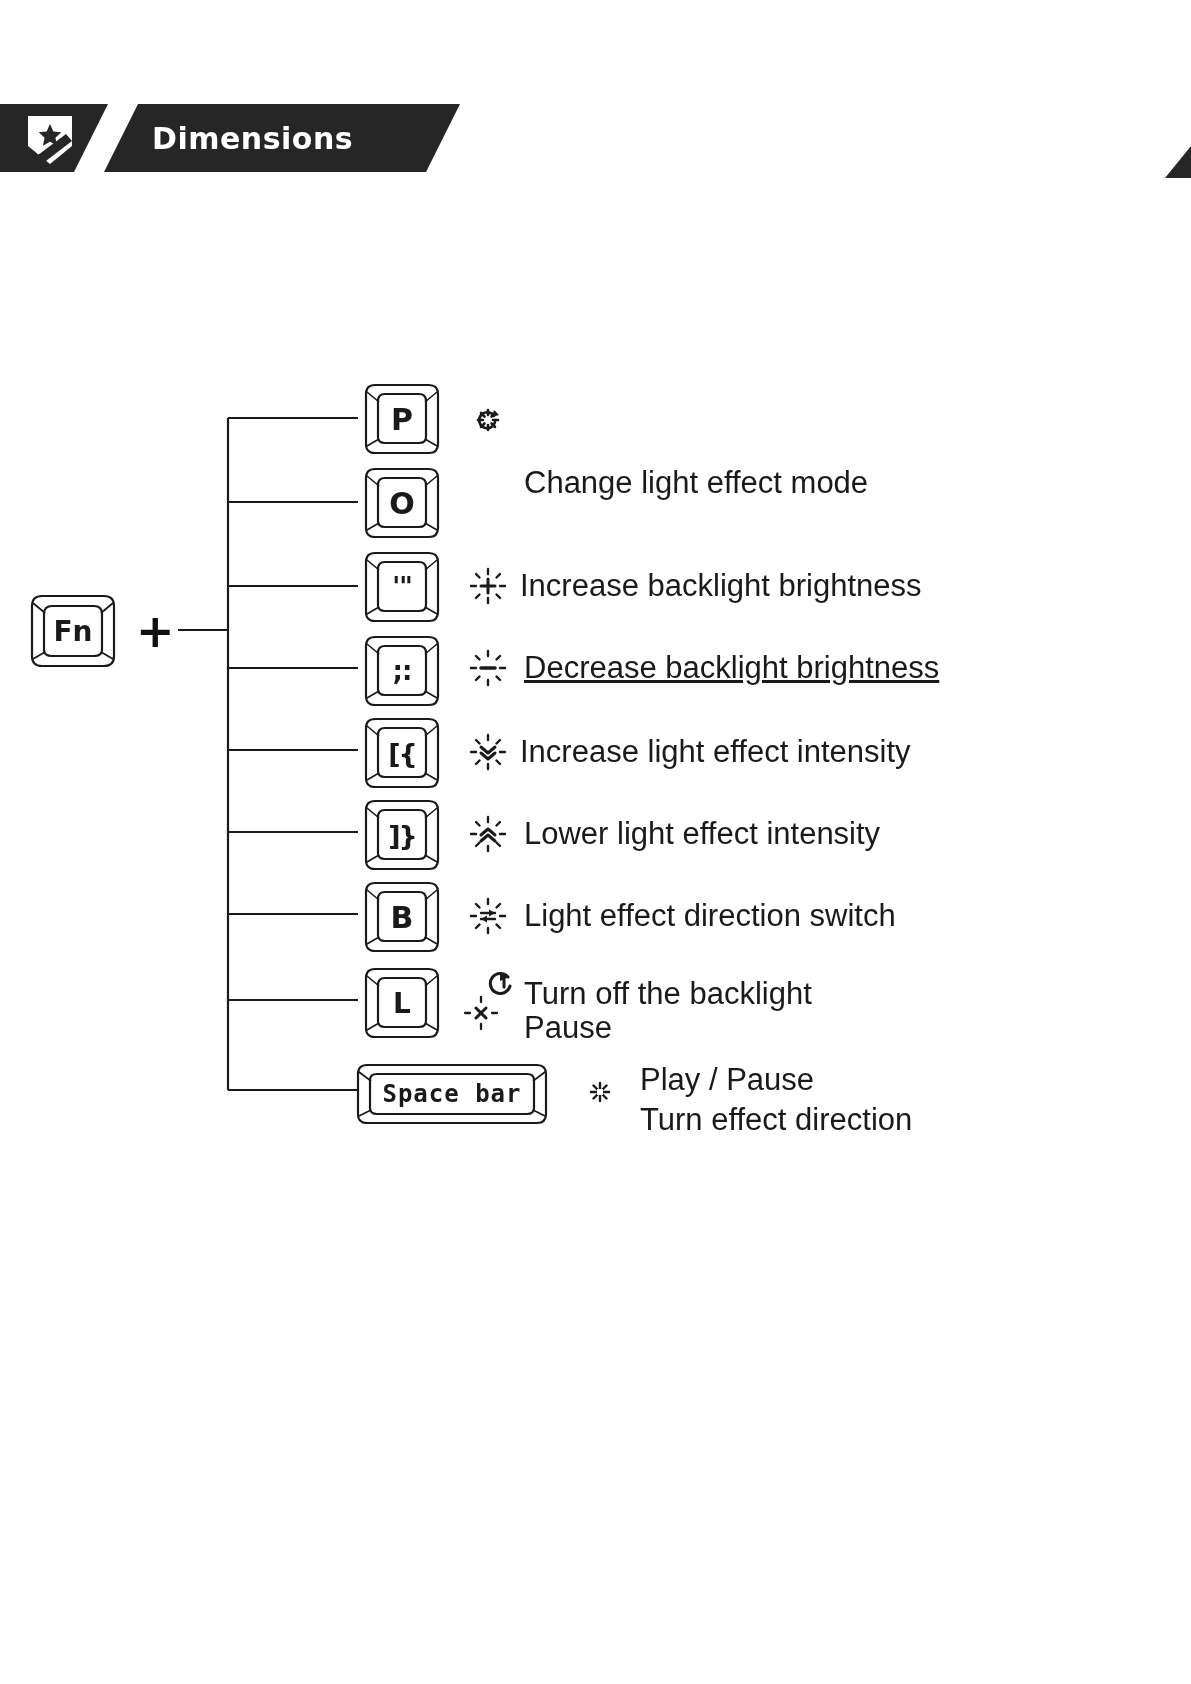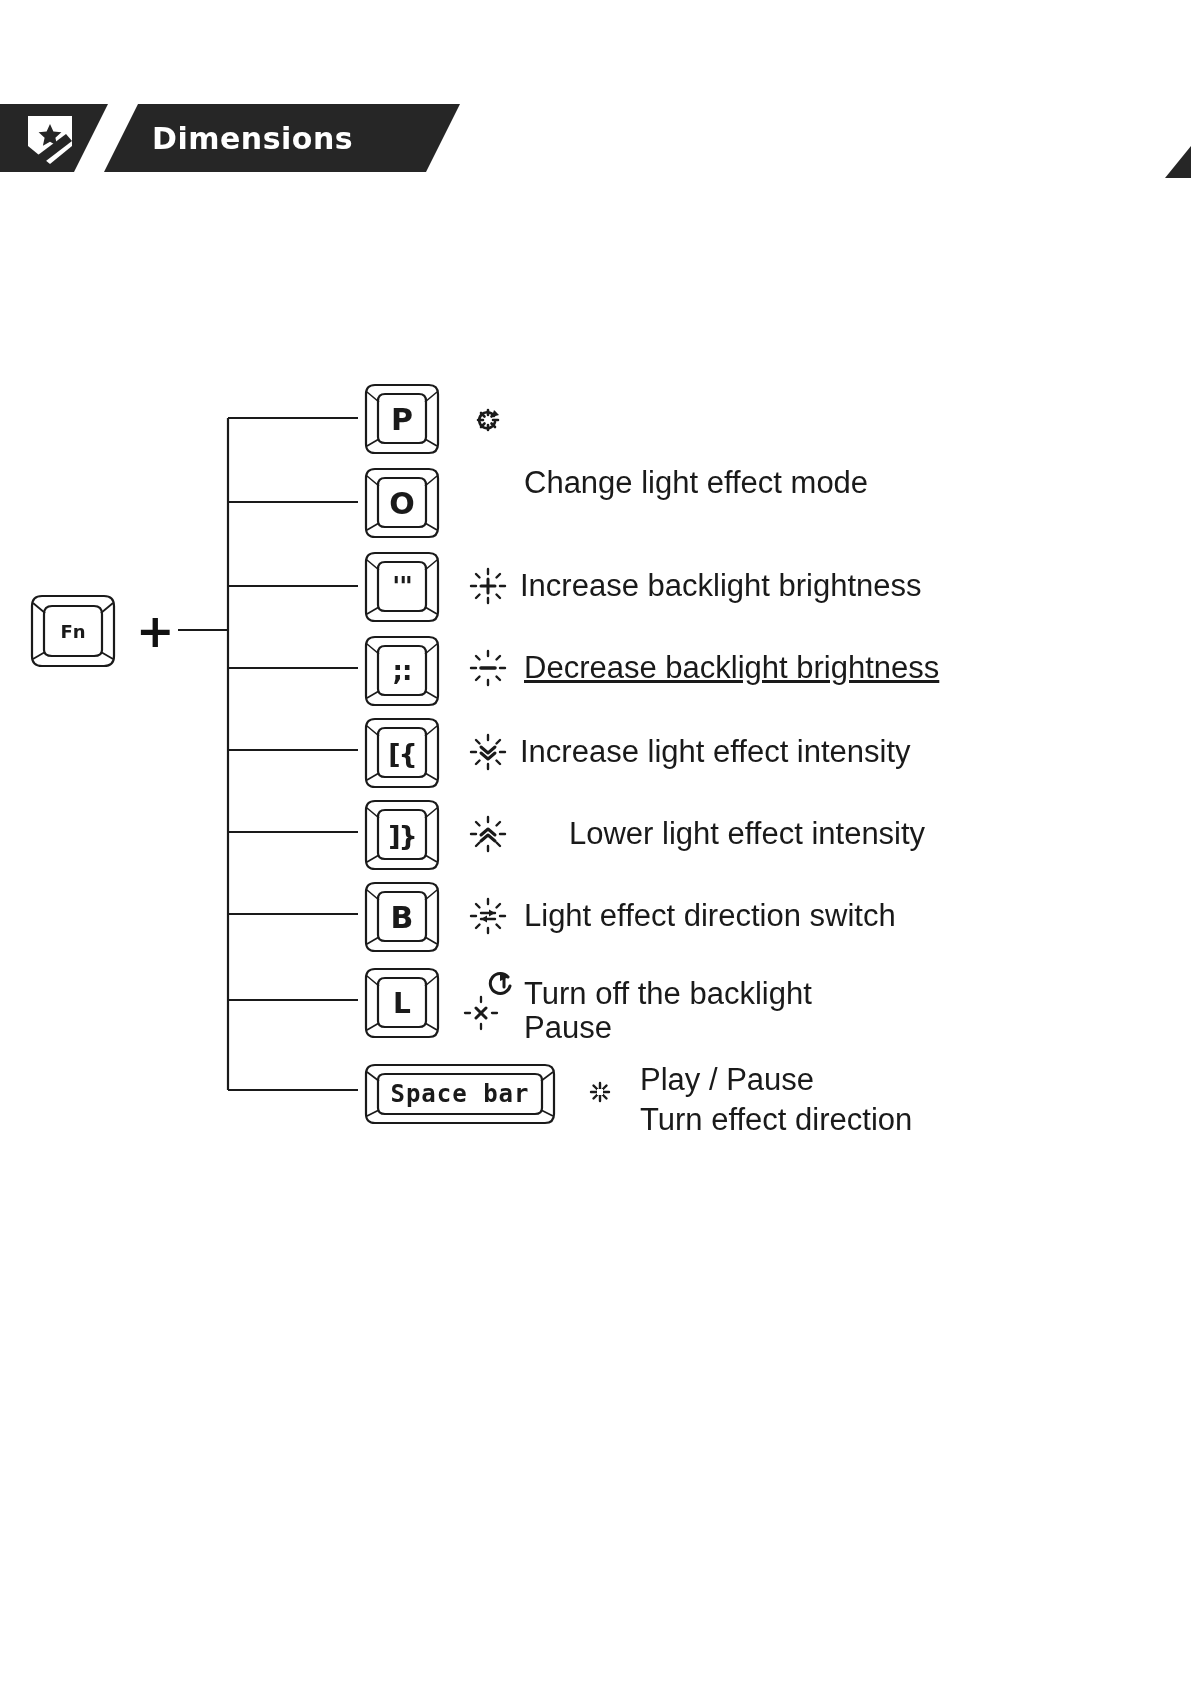--- a/index.html
+++ b/index.html
@@ -149,21 +149,21 @@
         <path d="M8 14 Q8 4 18 4 H80 Q90 4 90 14 V64 Q90 74 80 74 H18 Q8 74 8 64 Z"></path>
         <path d="M20 22 Q20 14 28 14 H70 Q78 14 78 22 V58 Q78 64 70 64 H28 Q20 64 20 58 Z"></path>
       </g>
       <g stroke="#1a1a1a" stroke-width="1.8" fill="none">
         <line x1="9" y1="11" x2="21" y2="21"></line>
         <line x1="89" y1="11" x2="77" y2="21"></line>
         <line x1="9" y1="67" x2="21" y2="60"></line>
         <line x1="89" y1="67" x2="77" y2="60"></line>
       </g>
     </svg>
-    <div class="key-label" style="font-size:18px;">Fn</div>
+    <div class="key-label" style="font-size:28px;">Fn</div>
   </div>
 
   <div id="plus-sign">+</div>
 
   <div class="keycap" style="left:362px;top:382px;width:80px;height:74px;">
     <svg width="80" height="74" viewBox="0 0 80 74">
       <g fill="#ffffff" stroke="#1a1a1a" stroke-width="2.2" stroke-linejoin="round">
         <path d="M4 12 Q4 3 13 3 H67 Q76 3 76 12 V62 Q76 71 67 71 H13 Q4 71 4 62 Z"></path>
         <path d="M16 19 Q16 12 23 12 H57 Q64 12 64 19 V55 Q64 61 57 61 H23 Q16 61 16 55 Z"></path>
       </g>
@@ -324,21 +324,21 @@
       <line x1="22" y1="5" x2="22" y2="10"></line>
       <line x1="22" y1="34" x2="22" y2="39"></line>
       <line x1="5" y1="22" x2="10" y2="22"></line>
       <line x1="34" y1="22" x2="39" y2="22"></line>
       <line x1="10" y1="10" x2="13.5" y2="13.5"></line>
       <line x1="30.5" y1="30.5" x2="34" y2="34"></line>
       <line x1="34" y1="10" x2="30.5" y2="13.5"></line>
       <line x1="13.5" y1="30.5" x2="10" y2="34"></line>
     </g>
   </svg>
-  <div class="row-text" style="left:524px;top:816px;margin-left:45px;">Lower light effect intensity</div>
+  <div class="row-text" style="left:524px;top:816px;">Lower light effect intensity</div>
 
   <div class="keycap" style="left:362px;top:880px;width:80px;height:74px;">
     <svg width="80" height="74" viewBox="0 0 80 74">
       <g fill="#ffffff" stroke="#1a1a1a" stroke-width="2.2" stroke-linejoin="round">
         <path d="M4 12 Q4 3 13 3 H67 Q76 3 76 12 V62 Q76 71 67 71 H13 Q4 71 4 62 Z"></path>
         <path d="M16 19 Q16 12 23 12 H57 Q64 12 64 19 V55 Q64 61 57 61 H23 Q16 61 16 55 Z"></path>
       </g>
       <g stroke="#1a1a1a" stroke-width="1.6" fill="none">
         <line x1="5" y1="10" x2="17" y2="20"></line>
         <line x1="75" y1="10" x2="63" y2="20"></line>
@@ -398,21 +398,21 @@
     <g stroke="#1a1a1a" stroke-width="2.3" stroke-linecap="round">
       <line x1="21" y1="5" x2="21" y2="10"></line>
       <line x1="21" y1="32" x2="21" y2="37"></line>
       <line x1="5" y1="21" x2="10" y2="21"></line>
       <line x1="32" y1="21" x2="37" y2="21"></line>
     </g>
   </svg>
   <div class="row-text" style="left:524px;top:976px;">Turn off the backlight</div>
   <div class="row-text" style="left:524px;top:1010px;">Pause</div>
 
-  <div class="keycap" style="left:362px;top:1062px;width:196px;height:64px;">
+  <div class="keycap" style="left:354px;top:1062px;width:196px;height:64px;">
     <svg width="196" height="64" viewBox="0 0 196 64">
       <g fill="#ffffff" stroke="#1a1a1a" stroke-width="2.2" stroke-linejoin="round">
         <path d="M4 12 Q4 3 13 3 H183 Q192 3 192 12 V52 Q192 61 183 61 H13 Q4 61 4 52 Z"></path>
         <path d="M16 18 Q16 12 23 12 H173 Q180 12 180 18 V46 Q180 52 173 52 H23 Q16 52 16 46 Z"></path>
       </g>
       <g stroke="#1a1a1a" stroke-width="1.6" fill="none">
         <line x1="5" y1="10" x2="17" y2="19"></line>
         <line x1="191" y1="10" x2="179" y2="19"></line>
         <line x1="5" y1="54" x2="17" y2="48"></line>
         <line x1="191" y1="54" x2="179" y2="48"></line>

